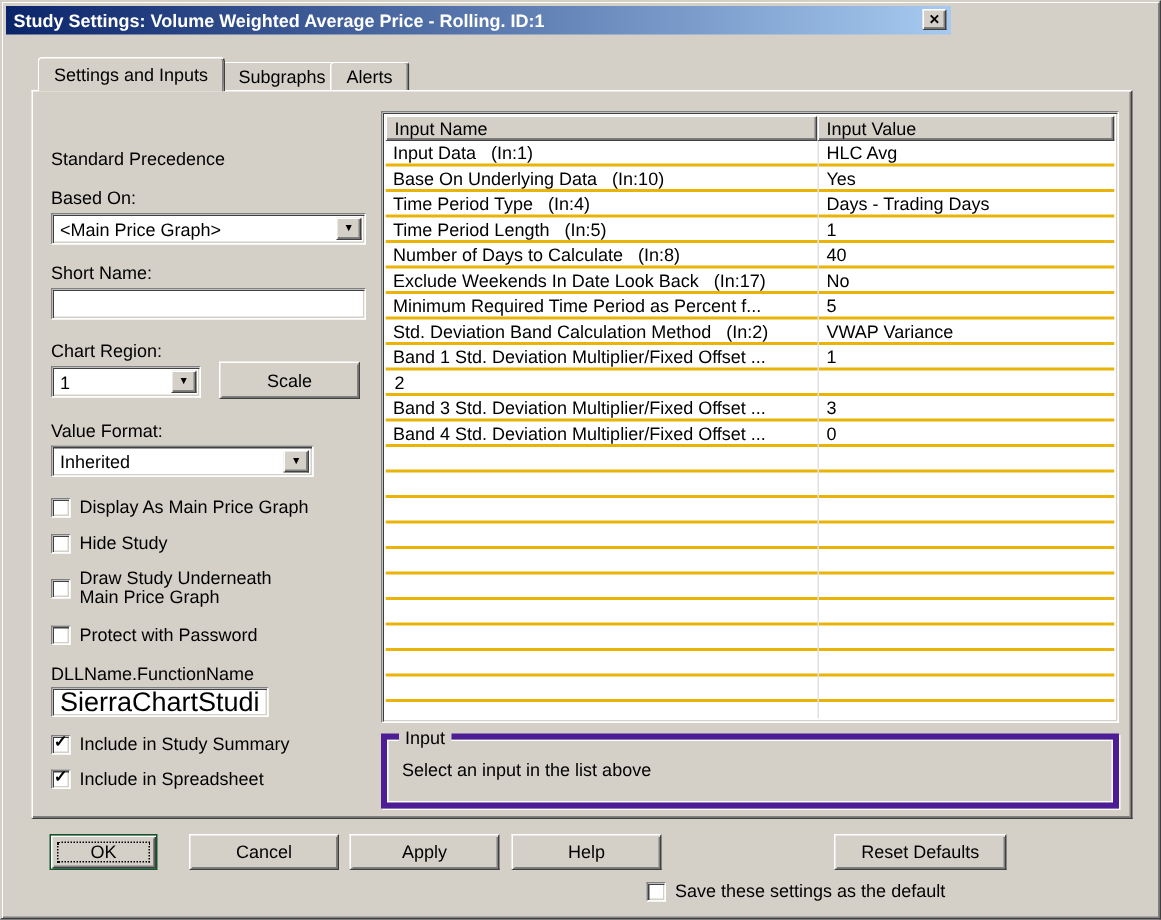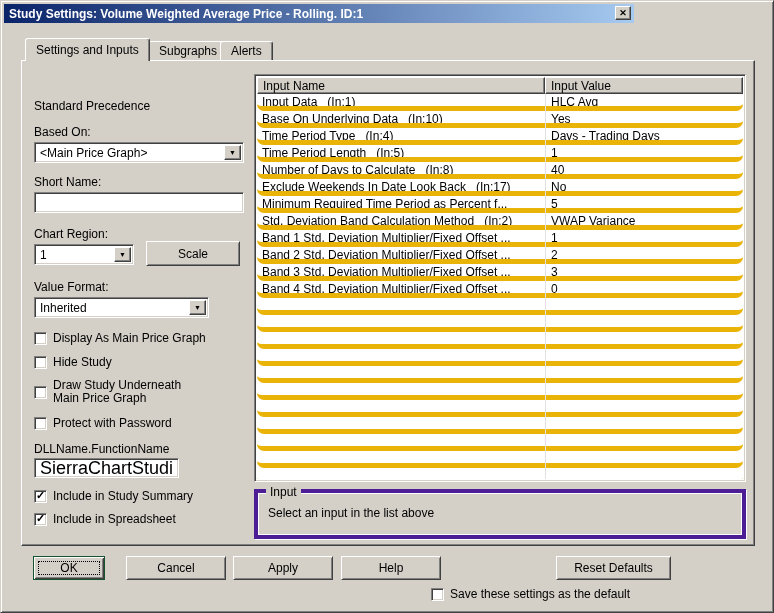--- a/index.html
+++ b/index.html
@@ -111,21 +111,21 @@
   .lv-header { display:flex; height:17px; }
   .lv-hcell {
     background:#d4d0c8; border:1px solid; border-color:#ffffff #404040 #404040 #ffffff;
     box-shadow: inset -1px -1px 0 #808080;
     padding:1px 0 0 5px; white-space:nowrap; overflow:hidden;
   }
   .lv-hcell.name { width:288px; }
   .lv-hcell.value { flex:1; }
   .lv-body { position:absolute; left:0; right:0; top:17px; bottom:0; }
   .col-divider { position:absolute; left:288px; top:17px; bottom:0; width:1px; background:#e1e1e1; z-index:5; }
-  .trow { display:flex; height:17px; border-bottom:5px solid #eab308;border-radius:7px; }
+  .trow { display:flex; height:17px; border-bottom:2px solid #eab308; }
   .trow .cn { width:288px; padding-left:5px; line-height:16px; white-space:pre; overflow:hidden; }
   .trow .cv { flex:1; padding-left:6px; line-height:16px; white-space:pre; overflow:hidden; }
 
   
   .groupbox {
     position:absolute; left:232px; top:428px; width:492px; height:50px;
     border:4px solid #4c1d95;
     box-shadow: inset 1px 1px 0 #ffffff, inset -1px -1px 0 #ffffff, 1px 1px 0 #ffffff;
   }
   .groupbox .legend {
@@ -272,21 +272,20 @@
             </div>
             <div class="trow">
               <div class="cn">Std. Deviation Band Calculation Method   (In:2)</div>
               <div class="cv">VWAP Variance</div>
             </div>
             <div class="trow">
               <div class="cn">Band 1 Std. Deviation Multiplier/Fixed Offset ...</div>
               <div class="cv">1</div>
             </div>
             <div class="trow">
-              <div class="cn">Band 2 Std. Deviation Multiplier/Fixed Offset ...</div>
               <div class="cv">2</div>
             </div>
             <div class="trow">
               <div class="cn">Band 3 Std. Deviation Multiplier/Fixed Offset ...</div>
               <div class="cv">3</div>
             </div>
             <div class="trow">
               <div class="cn">Band 4 Std. Deviation Multiplier/Fixed Offset ...</div>
               <div class="cv">0</div>
             </div>

